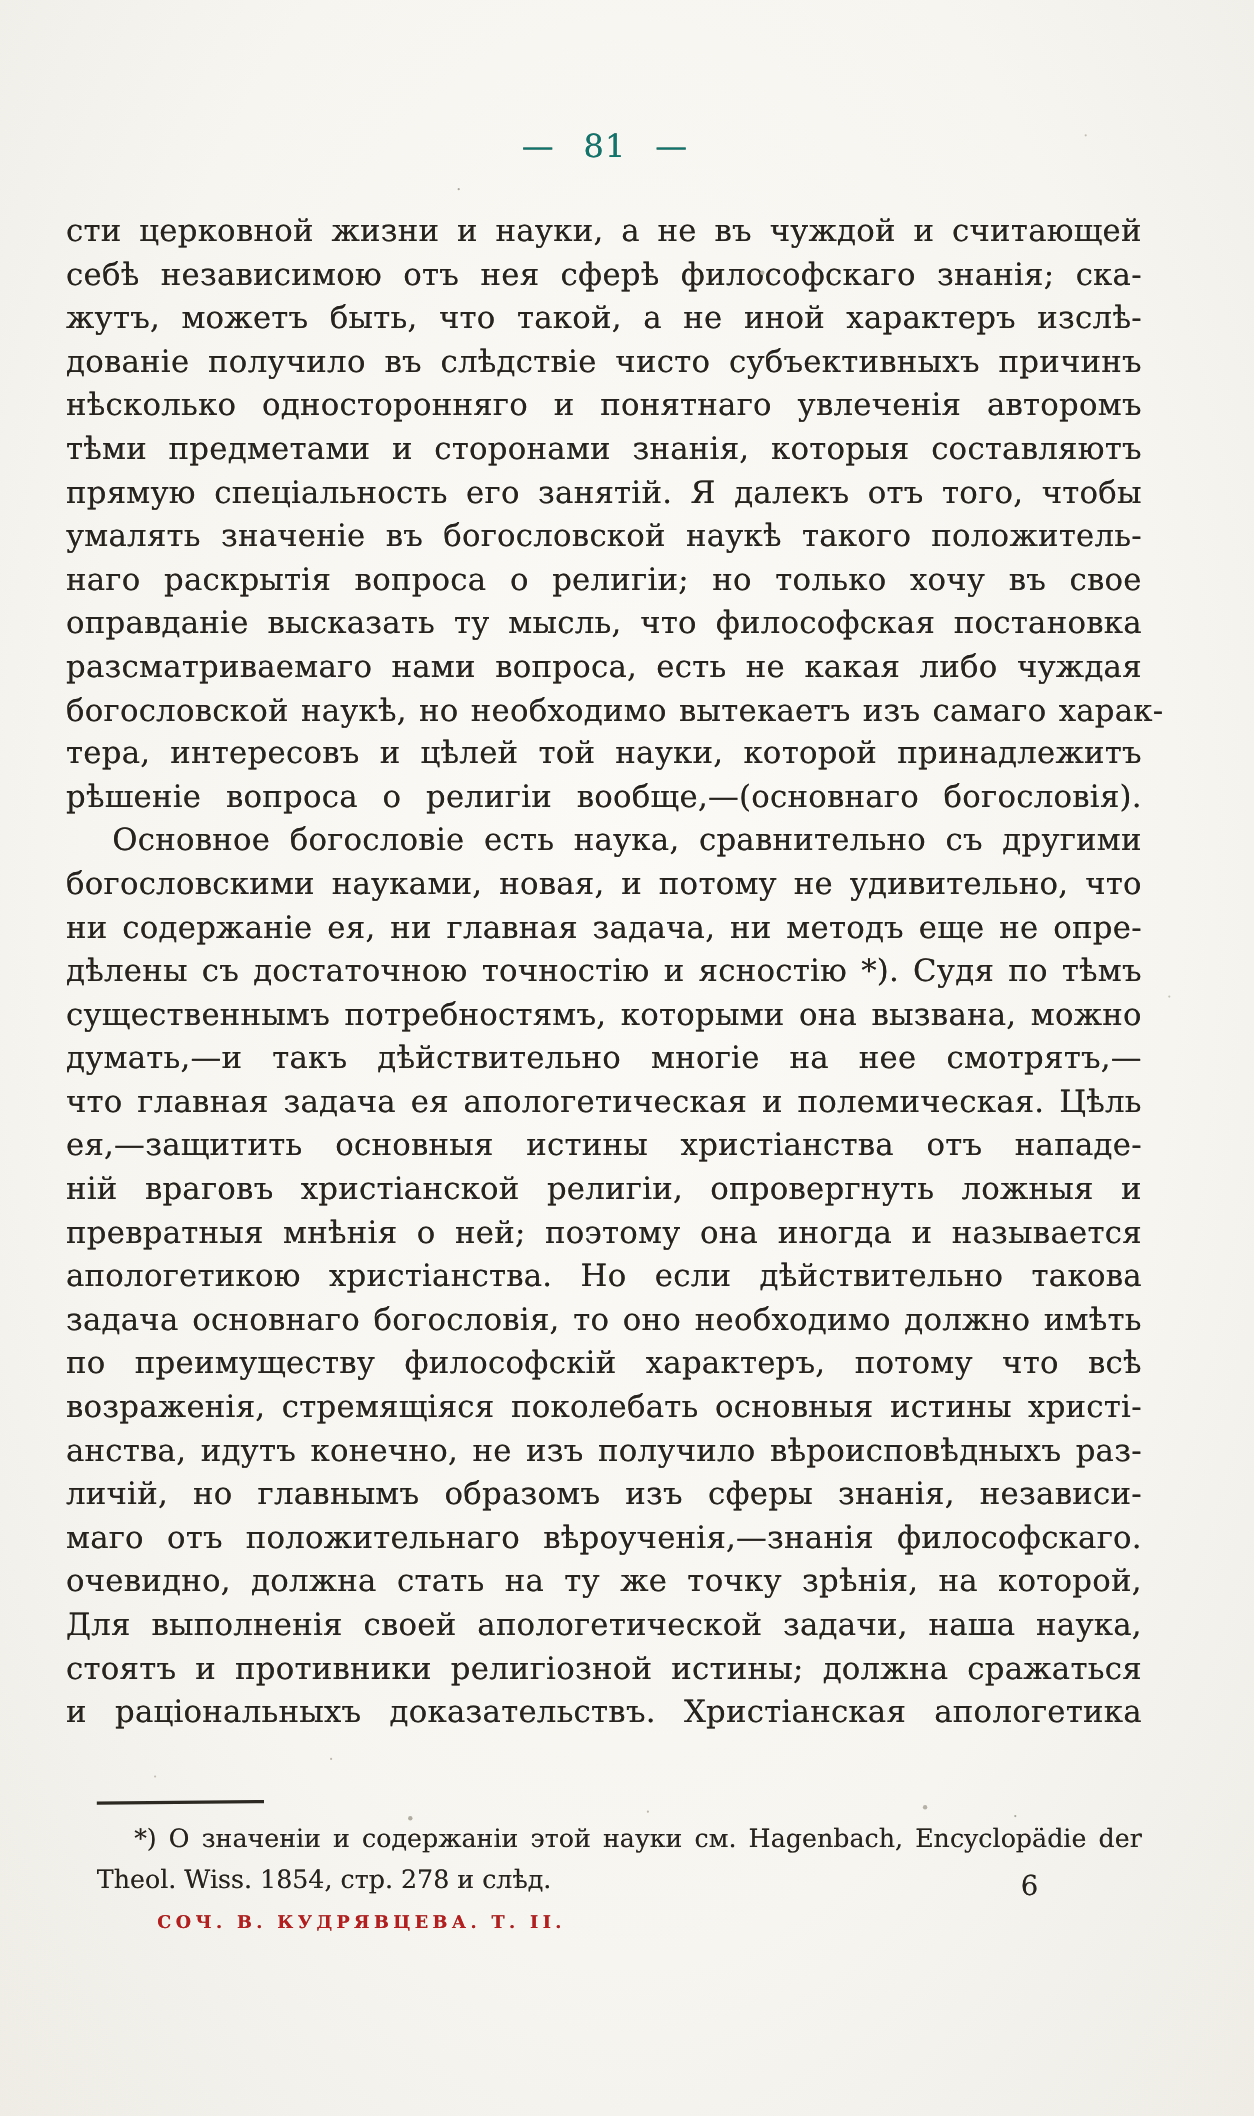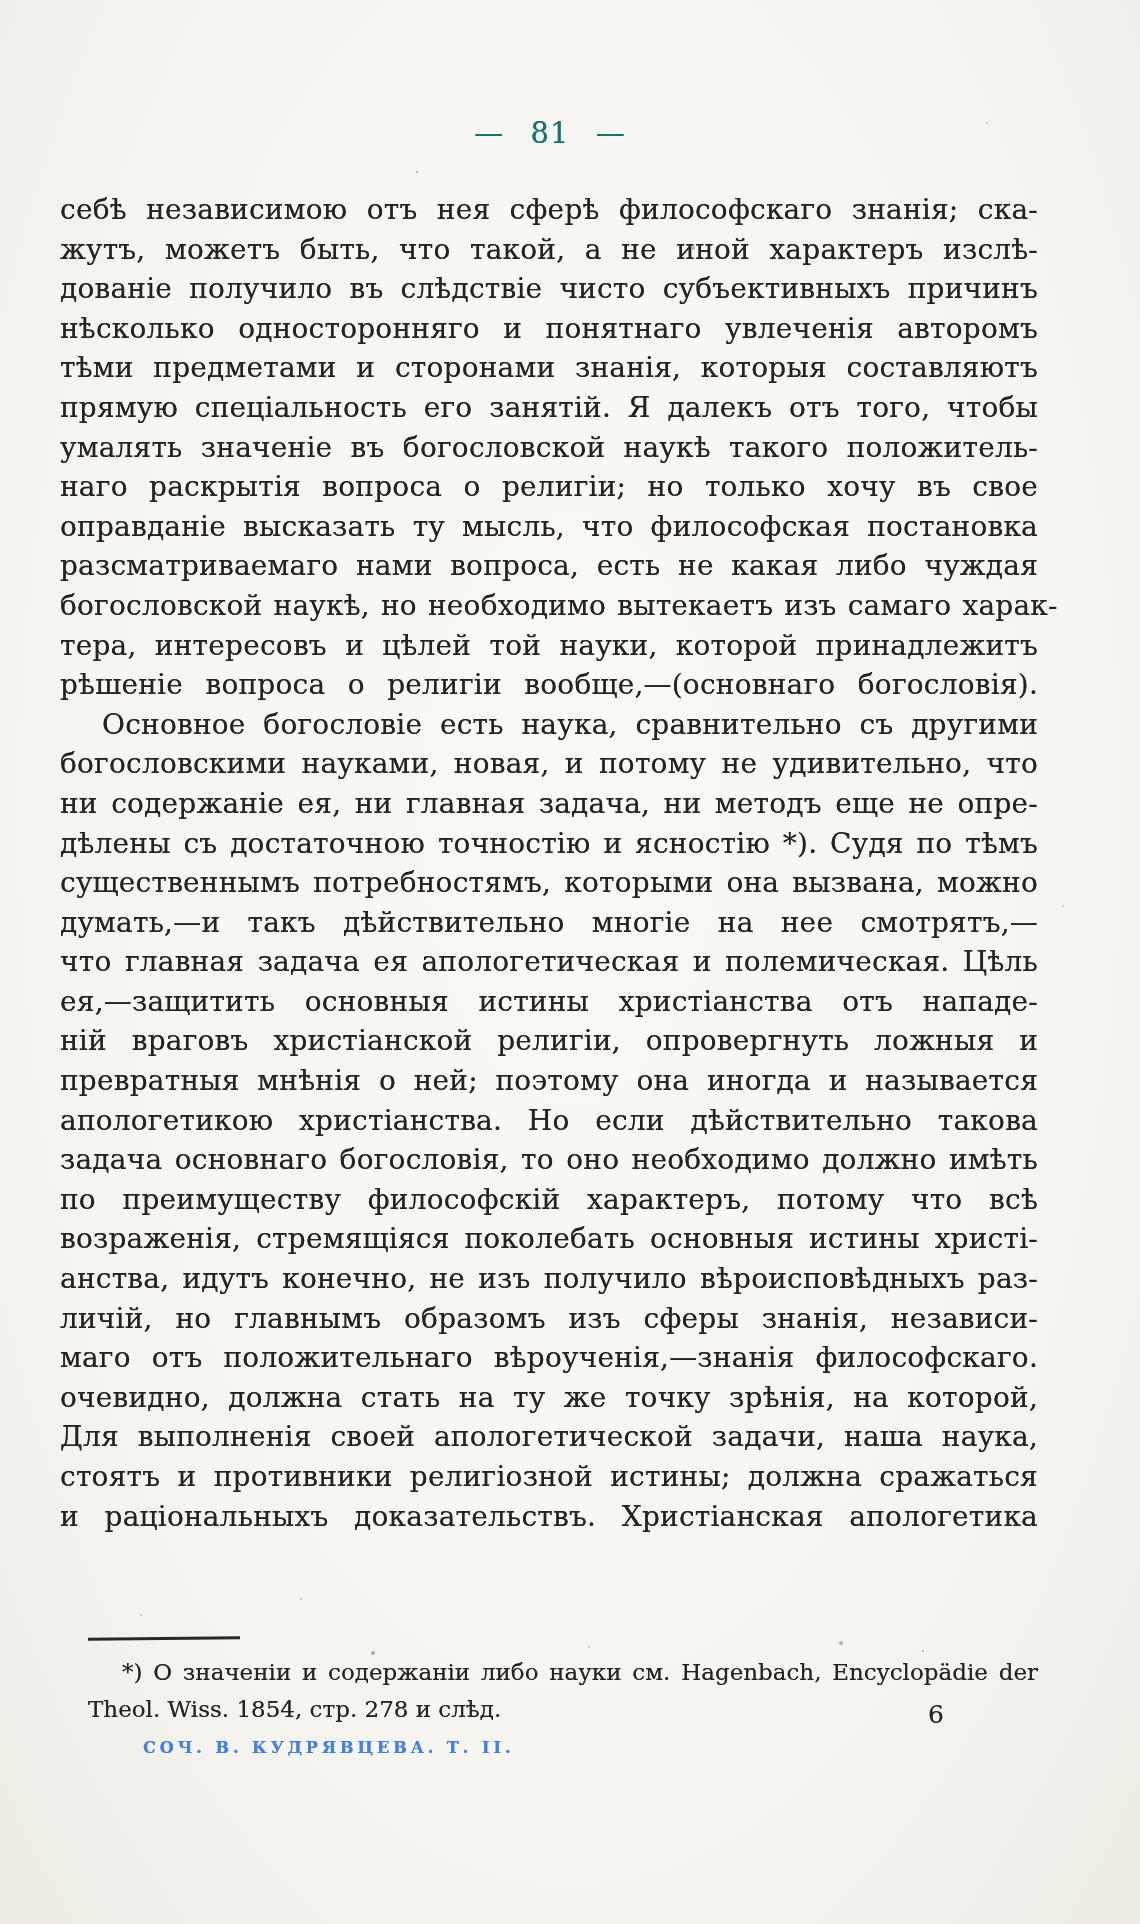--- a/index.html
+++ b/index.html
@@ -84,21 +84,21 @@
     text-indent: 34px;
   }
 
   .signature {
     position: absolute;
     left: 143px;
     top: 1738px;
     font-size: 16px;
     font-weight: bold;
     letter-spacing: 4px;
-    color: #3b82f6;
+    color: #b91c1c;
     text-shadow: 0 0 0.5px rgba(40,35,28,0.6);
   }
 
   .sheet-num {
     position: absolute;
     left: 928px;
     top: 1700px;
     font-size: 25px;
     text-shadow: 0 0 0.5px rgba(40,35,28,0.6);
   }
@@ -124,20 +124,21 @@
   }
 </style>
 </head>
 <body>
 
 <div class="page">
 
   <div class="running-head">— 81 —</div>
 
   <div class="text-block">
+      <div class="line">сти церковной жизни и науки, а не въ чуждой и считающей</div>
       <div class="line">себѣ независимою отъ нея сферѣ философскаго знанія; ска-</div>
       <div class="line">жутъ, можетъ быть, что такой, а не иной характеръ изслѣ-</div>
       <div class="line">дованіе получило въ слѣдствіе чисто субъективныхъ причинъ</div>
       <div class="line">нѣсколько односторонняго и понятнаго увлеченія авторомъ</div>
       <div class="line">тѣми предметами и сторонами знанія, которыя составляютъ</div>
       <div class="line">прямую спеціальность его занятій. Я далекъ отъ того, чтобы</div>
       <div class="line">умалять значеніе въ богословской наукѣ такого положитель-</div>
       <div class="line">наго раскрытія вопроса о религіи; но только хочу въ свое</div>
       <div class="line">оправданіе высказать ту мысль, что философская постановка</div>
       <div class="line">разсматриваемаго нами вопроса, есть не какая либо чуждая</div>
@@ -163,21 +164,21 @@
       <div class="line">маго отъ положительнаго вѣроученія,—знанія философскаго.</div>
       <div class="line">очевидно, должна стать на ту же точку зрѣнія, на которой,</div>
       <div class="line">Для выполненія своей апологетической задачи, наша наука,</div>
       <div class="line">стоятъ и противники религіозной истины; должна сражаться</div>
       <div class="line">и раціональныхъ доказательствъ. Христіанская апологетика</div>
     </div>
 
   <div class="footnote-rule"></div>
 
   <div class="footnote">
-      <div class="fn-line first">*) О значеніи и содержаніи либо науки см. Hagenbach, Encyclopädie der</div>
+      <div class="fn-line first">*) О значеніи и содержаніи этой науки см. Hagenbach, Encyclopädie der</div>
       <div class="fn-line">Theol. Wiss. 1854, стр. 278 и слѣд.</div>
     </div>
 
   <div class="signature">СОЧ. В. КУДРЯВЦЕВА. Т. II.</div>
 
   <div class="sheet-num">6</div>
 
   <div class="specks"></div>
 
 </div>

